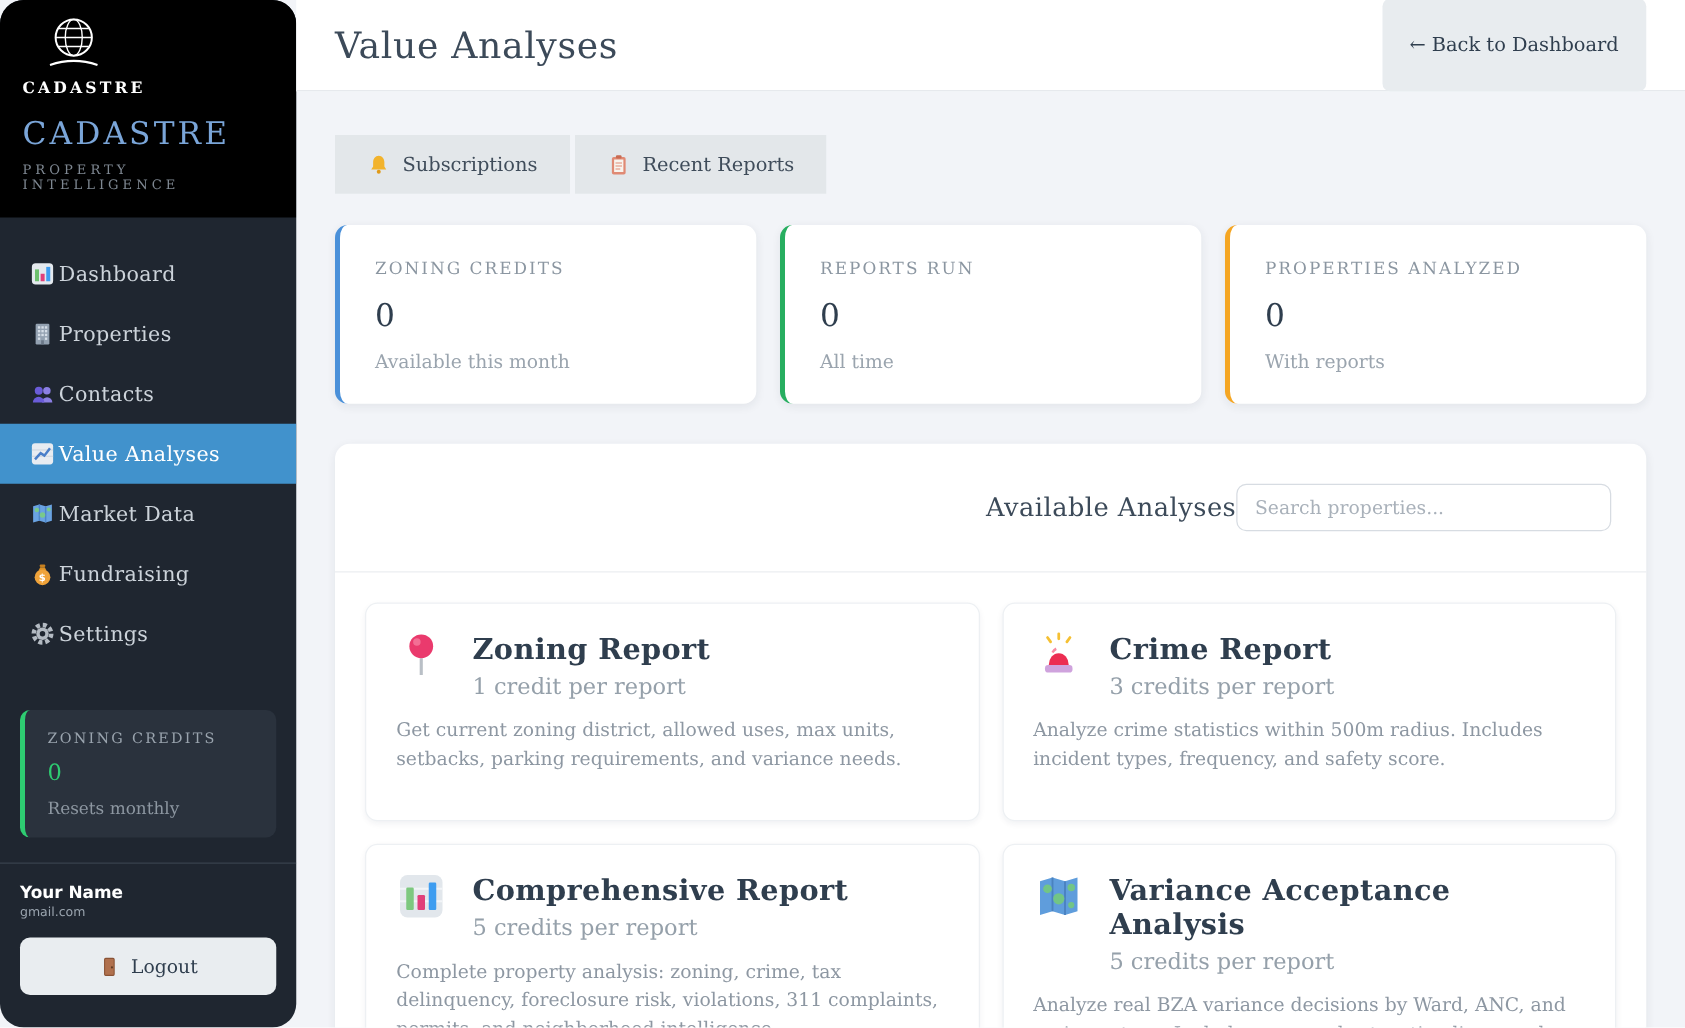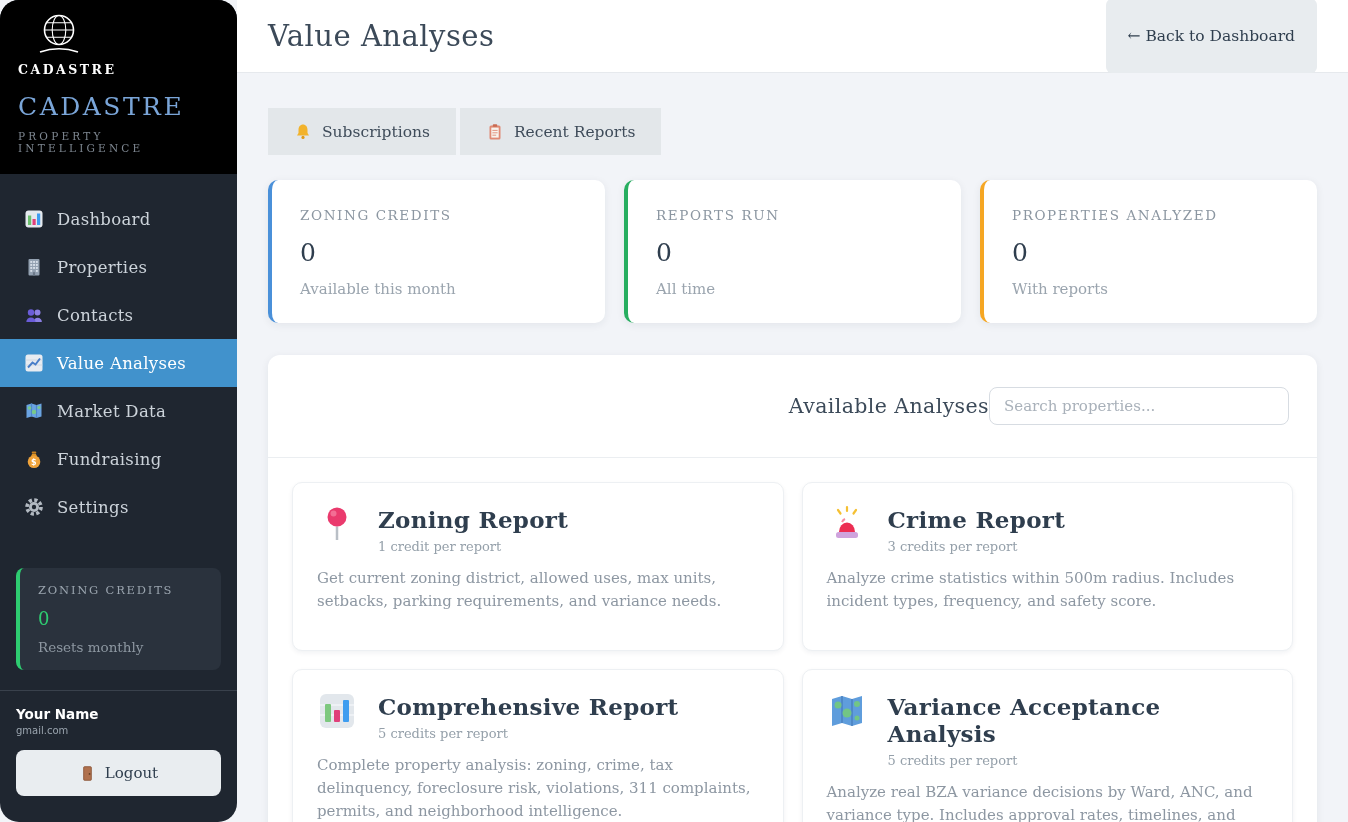--- a/index.html
+++ b/index.html
@@ -14,21 +14,21 @@
   
   .sidebar { width:237px; min-width:237px; background:#1f2630; display:flex; flex-direction:column; overflow:hidden;border-radius:19px; }
   .logo-block { background:#000; padding:12px 18px 20px; }
   .logo-mark { width:82px; text-align:center; }
   .logo-mark svg { display:block; margin:0 auto; }
   .logo-caption { color:#ffffff; font-size:12.5px; font-weight:700; letter-spacing:2.5px; margin-top:4px; }
   .brand-name { font-size:25px; letter-spacing:2.5px; color:#7aa5d8; margin-top:15px; }
   .brand-tagline { font-size:10.5px; letter-spacing:3.2px; color:#7e8791; margin-top:9px; }
 
   .nav { padding-top:21px; }
-  .nav-item { display:flex; align-items:center; gap:13px; padding:0 24px; height:48px;
+  .nav-item { display:flex; align-items:center; gap:3px; padding:0 24px; height:48px;
               font-size:16.5px; color:#ccd3da; cursor:pointer; letter-spacing:0.3px; }
   .nav-item.active { background:#4192cc; color:#ffffff; }
   .nav-icon { width:20px; height:20px; display:inline-flex; flex:none; }
 
   .credits-box { margin:37px 16px 0; background:#2a323d; border-left:4px solid #2ecc71;
                  border-radius:8px; padding:15px 18px; }
   .credits-label { font-size:11.5px; letter-spacing:1.8px; color:#9aa4ae; }
   .credits-value { margin-top:11px; font-size:18px; color:#2ecc71; }
   .credits-note { margin-top:10px; font-size:13.5px; color:#8d97a1; }
 
@@ -74,21 +74,21 @@
   .search-input { width:300px; height:38px; border:1px solid #d7dce2; border-radius:8px; padding:0 14px;
                   font-family:"DejaVu Serif","Liberation Serif",serif; font-size:15px; color:#3c4a59; outline:none; }
   .search-input::placeholder { color:#a9b1ba; }
 
   .analysis-grid { display:grid; grid-template-columns:1fr 1fr; gap:18px; padding:24px; }
   .analysis-card { background:#ffffff; border:1px solid #edf0f3; border-radius:10px; padding:21px 24px;
                    box-shadow:0 2px 5px rgba(25,39,60,0.06); min-height:154px; cursor:pointer; }
   .analysis-head { display:flex; gap:21px; align-items:flex-start; }
   .analysis-icon { width:40px; height:40px; flex:none; display:inline-flex; }
   .analysis-title { font-size:23px; font-weight:700; color:#2f3e4e; margin:2px 0 0; letter-spacing:0.3px; }
-  .analysis-credits { margin-top:6px; font-size:13px; color:#95a0aa; }
+  .analysis-credits { margin-top:6px; font-size:18px; color:#95a0aa; }
   .analysis-desc { margin-top:13px; font-size:15px; line-height:1.55; color:#8d97a2; }
 </style>
 </head>
 <body>
 
 <div class="app">
 
   <aside class="sidebar">
     <div class="logo-block">
       <div class="logo-mark">

